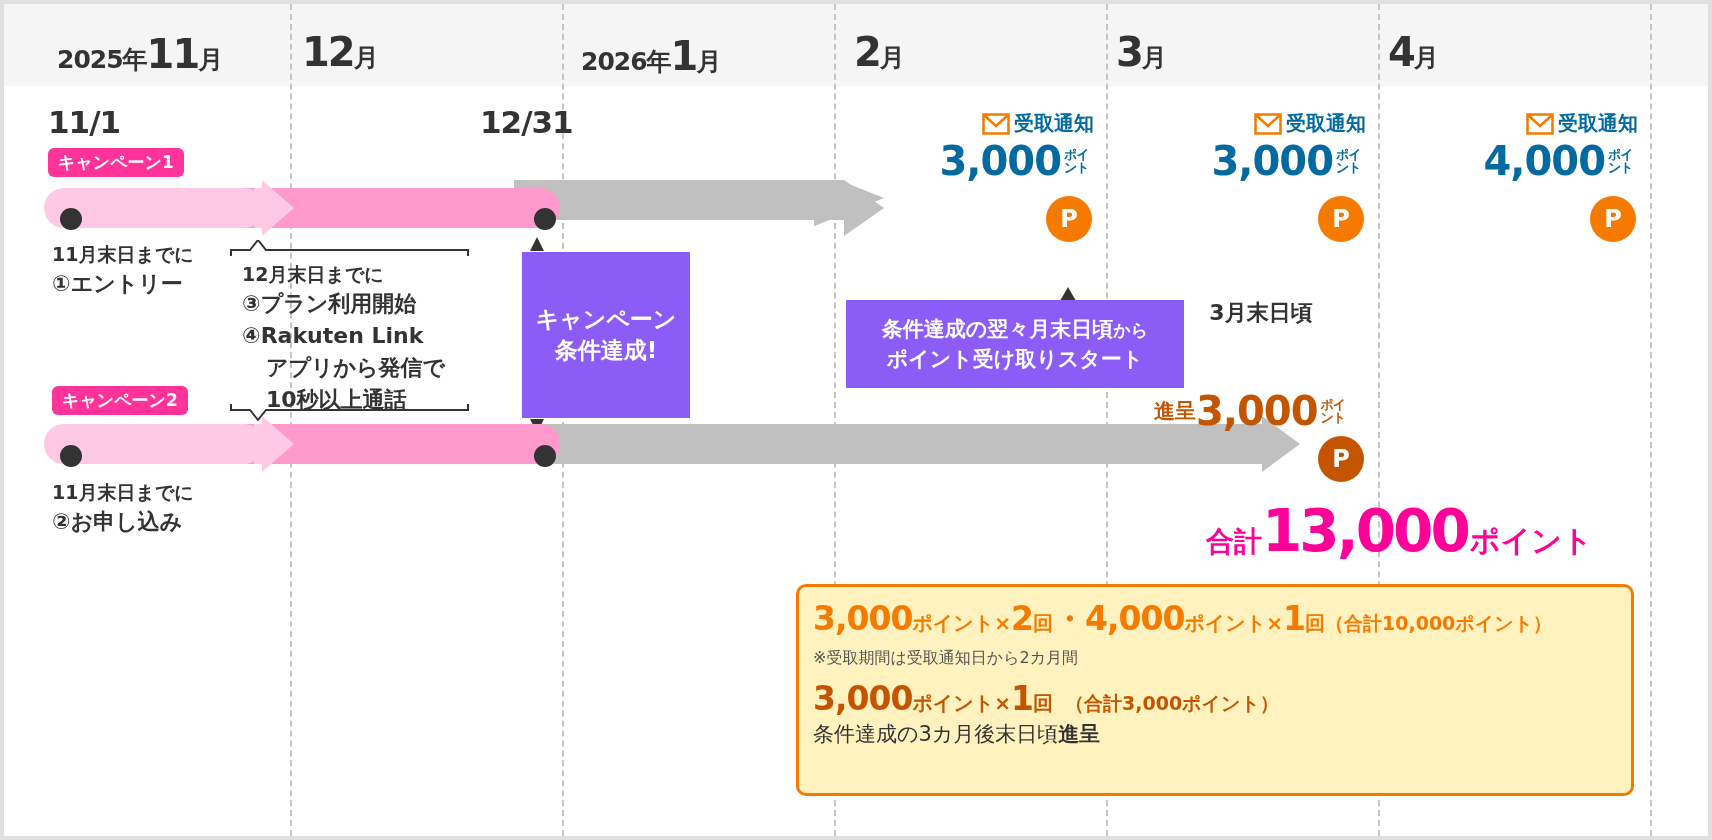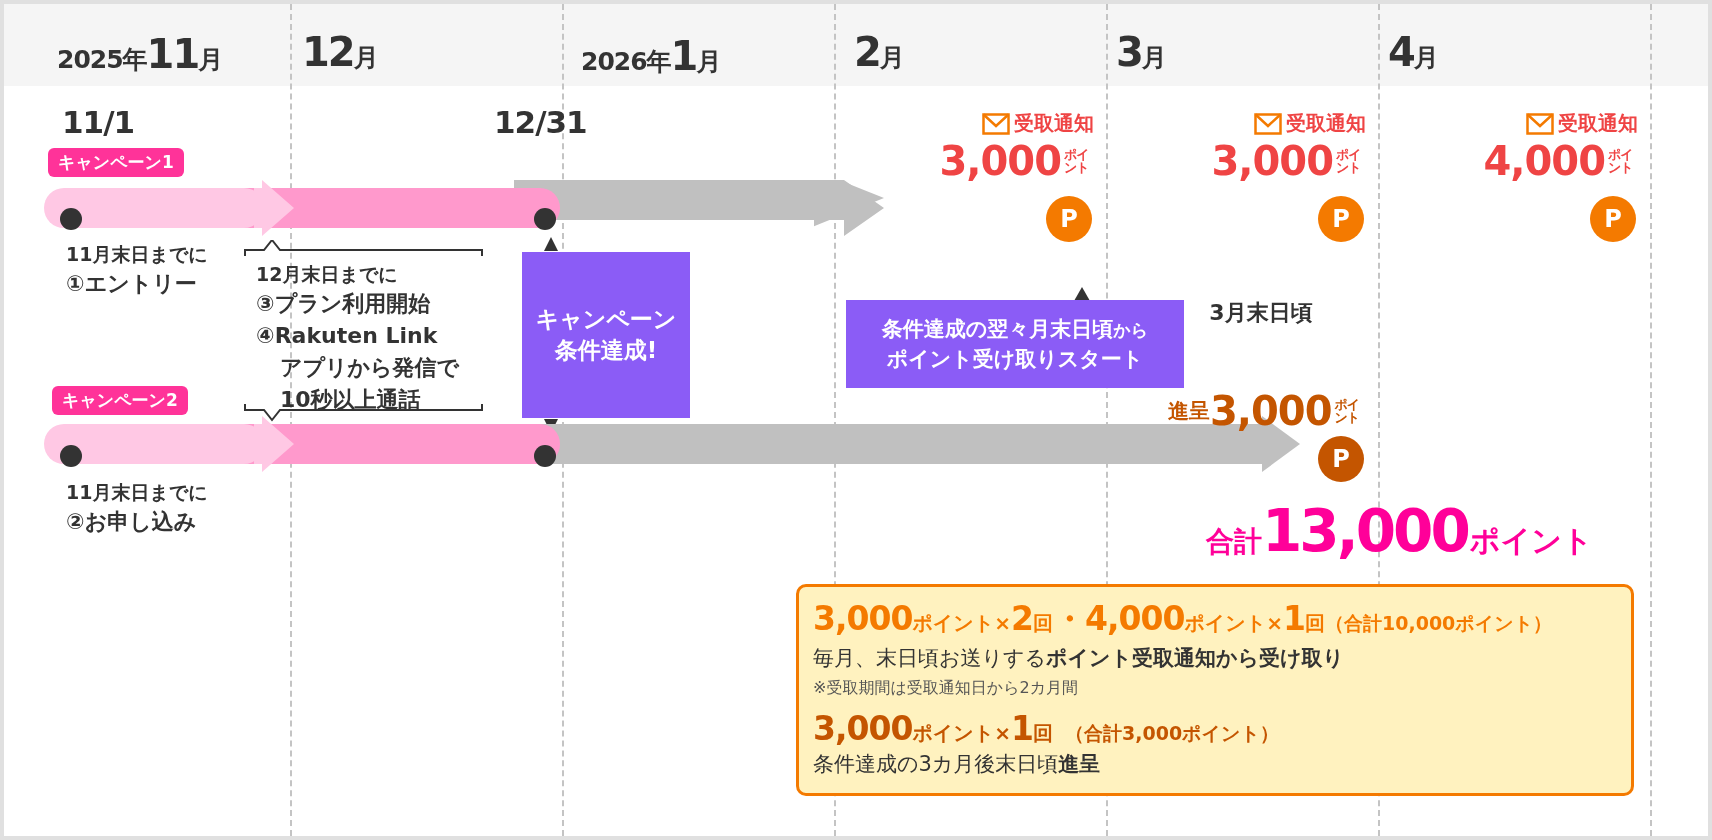--- a/index.html
+++ b/index.html
@@ -5,30 +5,30 @@
   * { box-sizing: border-box; margin: 0; padding: 0; }
   html, body { width: 1712px; height: 840px; background: #e0e0e0; overflow: hidden; }
   body { font-family: "DejaVu Sans", "Liberation Sans", sans-serif; color: #333; position: relative; }
   .frame { position: absolute; left: 4px; top: 4px; width: 1704px; height: 832px; background: #fff; overflow: hidden; }
   .header { position: absolute; left: 0; top: 0; width: 100%; height: 82px; background: #f5f5f5; }
   .vline { position: absolute; top: 0; width: 0; height: 832px; border-left: 2px dashed #c4c4c4; }
   .month { position: absolute; top: 28px; font-weight: bold; color: #333; white-space: nowrap; line-height: 1; }
   .month .yr { font-size: 25px; letter-spacing: -1px; margin-left: 9px; }
   .month .num { font-size: 40px; letter-spacing: -2px; text-align: center; }
   .month .m { font-size: 25px; }
-  .abs { position: absolute; white-space: nowrap; margin-left: 14px; }
+  .abs { position: absolute; white-space: nowrap; }
   .date { font-size: 31px; font-weight: bold; color: #333; letter-spacing: -1px; }
   .badge { position: absolute; background: #ff3399; color: #fff; font-weight: bold; font-size: 17px; border-radius: 6px; padding: 5px 10px; line-height: 1.1; }
   .bar { position: absolute; height: 40px; }
   .bar svg { display: block; }
   .dot { position: absolute; width: 22px; height: 22px; border-radius: 50%; background: #333; }
   .note { font-size: 19px; color: #333; line-height: 1.3; font-weight: bold; }
   .note.big { font-size: 22px; }
   .dark-box { position: absolute; background: #8b5cf6; color: #fff; border-radius: 0; font-weight: bold; text-align: center; display: flex; align-items: center; justify-content: center; }
-  .notice { position: absolute; text-align: right; color: #ef4444; }
+  .notice { position: absolute; text-align: right; color: #0369a1; }
   .notice .label { font-size: 20px; font-weight: bold; display: inline-flex; align-items: center; gap: 4px; }
   .notice .amt { font-size: 40px; font-weight: bold; letter-spacing: -1px; line-height: 1.1; display: inline-flex; align-items: center; }
   .small-unit { display: inline-block; font-size: 13px; line-height: 1; text-align: left; margin-left: 3px; width: 30px; letter-spacing: -1px; }
   .pcircle { position: absolute; width: 46px; height: 46px; border-radius: 50%; background: #f47a00; color: #fff; font-weight: bold; font-size: 24px; display: flex; align-items: center; justify-content: center; }
   .due { position: absolute; font-size: 22px; font-weight: bold; color: #333; text-align: center; margin-top: 44px; }
   .total { position: absolute; color: #ff0099; font-weight: bold; white-space: nowrap; display: flex; align-items: baseline; }
   .summary { position: absolute; left: 792px; top: 580px; width: 838px; height: 212px; background: #fff2bf; border: 3px solid #f47a00; border-radius: 10px; padding: 10px 14px; }
   .sum-line1 { color: #f47a00; font-weight: bold; white-space: nowrap; }
   .sum-line1 .n { font-size: 33px; letter-spacing: -1px; }
   .sum-line1 .s { font-size: 20px; }
@@ -207,23 +207,20 @@
   <div class="total" style="left:1202px; top:498px">
     <span style="font-size:28px">合計</span>
     <span style="font-size:58px; letter-spacing:-3px; line-height:1">13,000</span>
     <span style="font-size:30px; margin-left:2px">ポイント</span>
   </div>
 
   <div class="summary">
     <div class="sum-line1">
       <span class="n">3,000</span><span class="s">ポイント×</span><span class="n">2</span><span class="s">回</span><span class="n">・</span><span class="n">4,000</span><span class="s">ポイント×</span><span class="n">1</span><span class="s">回</span><span class="ss">（合計10,000ポイント）</span>
     </div>
-    <div class="sum-desc">
-      <span>毎月、末日頃お送りする</span><b>ポイント受取通知から受け取り</b>
-    </div>
     <div class="sum-note">※受取期間は受取通知日から2カ月間</div>
     <div class="sum-line2">
       <span class="n">3,000</span><span class="s">ポイント×</span><span class="n">1</span><span class="s">回</span><span class="ss">（合計3,000ポイント）</span>
     </div>
     <div class="sum-desc">
       <span>条件達成の3カ月後末日頃</span><b>進呈</b>
     </div>
   </div>
 </div>
 

